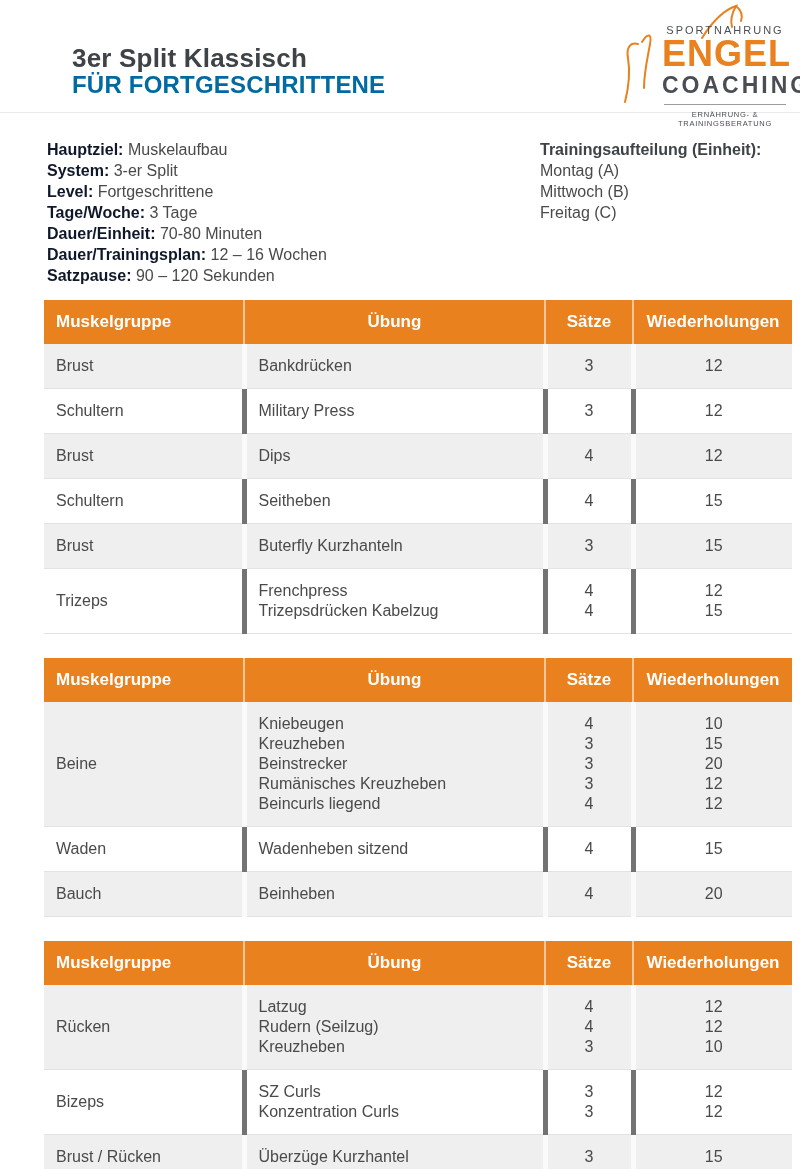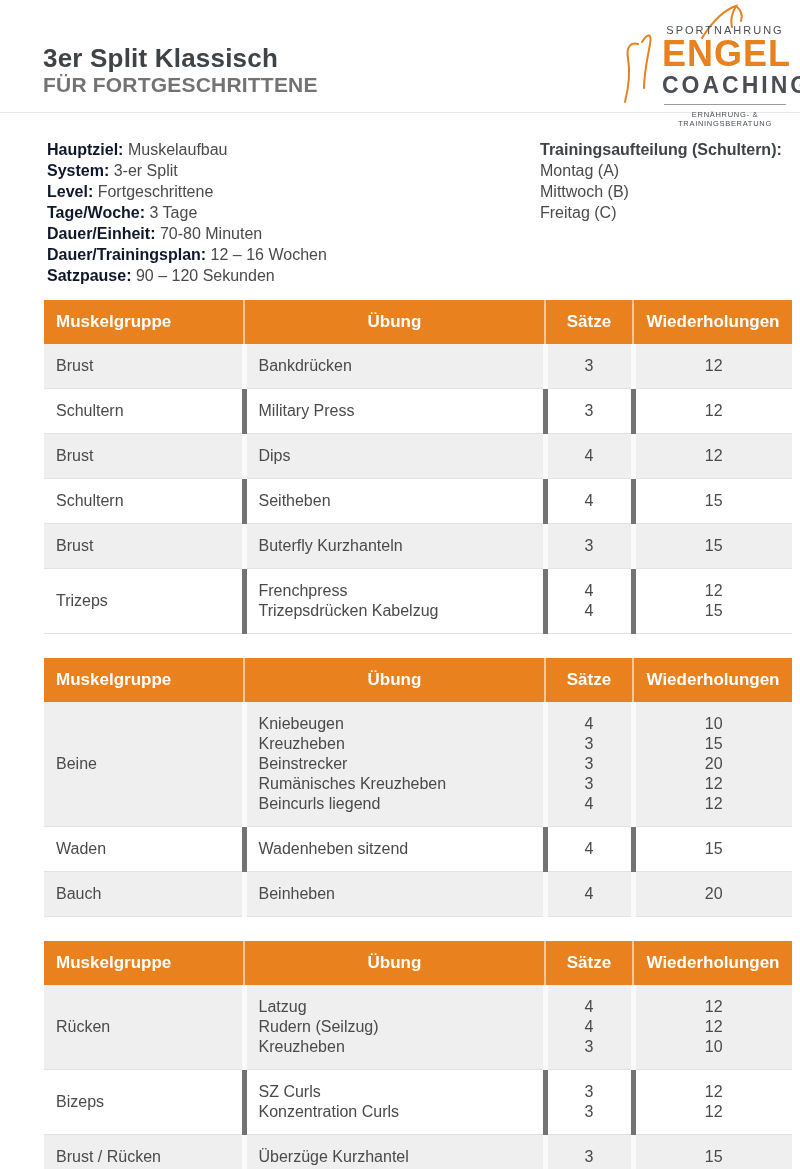--- a/index.html
+++ b/index.html
@@ -2,23 +2,23 @@
 <html><head>
 <meta charset="utf-8">
 <style>
   html,body{margin:0;padding:0;}
   body{
     width:800px;height:1169px;overflow:hidden;background:#fff;
     font-family:"Liberation Sans",sans-serif;color:#4A4A4A;position:relative;
   }
   
   .top{position:relative;height:113px;border-bottom:1px solid #E9E9E9;box-sizing:border-box;}
-  .titles{position:absolute;left:43px;top:44px;}
+  .titles{position:absolute;left:72px;top:44px;}
   .title{font-size:26px;font-weight:bold;color:#3E4347;margin:0;line-height:28px;letter-spacing:0.2px;}
-  .subtitle{font-size:21px;font-weight:bold;color:#737373;margin:2px 0 0;line-height:21px;letter-spacing:0.2px;}
+  .subtitle{font-size:24px;font-weight:bold;color:#0369a1;margin:2px 0 0;line-height:21px;letter-spacing:0.2px;}
   .logo{position:absolute;right:12px;top:4px;width:162px;text-align:center;}
   .logo svg{position:absolute;left:-4px;top:0;}
   .logo-inner{position:relative;margin-left:36px;}
   .logo-top{font-size:11px;letter-spacing:2px;color:#4A4E54;margin-top:20px;}
   .logo-name{font-size:36px;font-weight:bold;color:#E8811E;letter-spacing:1px;line-height:36px;}
   .logo-sub{font-size:23px;font-weight:bold;color:#4A4E54;letter-spacing:3px;line-height:26px;}
   .logo-rule{height:1px;background:#9A9DA0;margin:6px 2px 5px;}
   .logo-tagline{font-size:7.5px;letter-spacing:0.7px;color:#4A4E54;}
   
   .info{display:flex;padding:26px 8px 0 47px;box-sizing:border-box;}
@@ -85,21 +85,21 @@
   <div class="info-left">
       <div class="info-line"><span class="b">Hauptziel:</span><span> Muskelaufbau</span></div>
       <div class="info-line"><span class="b">System:</span><span> 3-er Split</span></div>
       <div class="info-line"><span class="b">Level:</span><span> Fortgeschrittene</span></div>
       <div class="info-line"><span class="b">Tage/Woche:</span><span> 3 Tage</span></div>
       <div class="info-line"><span class="b">Dauer/Einheit:</span><span> 70-80 Minuten</span></div>
       <div class="info-line"><span class="b">Dauer/Trainingsplan:</span><span> 12 – 16 Wochen</span></div>
       <div class="info-line"><span class="b">Satzpause:</span><span> 90 – 120 Sekunden</span></div>
     </div>
   <div class="info-right">
-    <div class="info-right-title">Trainingsaufteilung (Schultern):</div>
+    <div class="info-right-title">Trainingsaufteilung (Einheit):</div>
     <div id="split-items">
         <div class="info-line">Montag (A)</div>
         <div class="info-line">Mittwoch (B)</div>
         <div class="info-line">Freitag (C)</div>
       </div>
   </div>
 </section>
 
 <div id="days">
     <section class="day">

